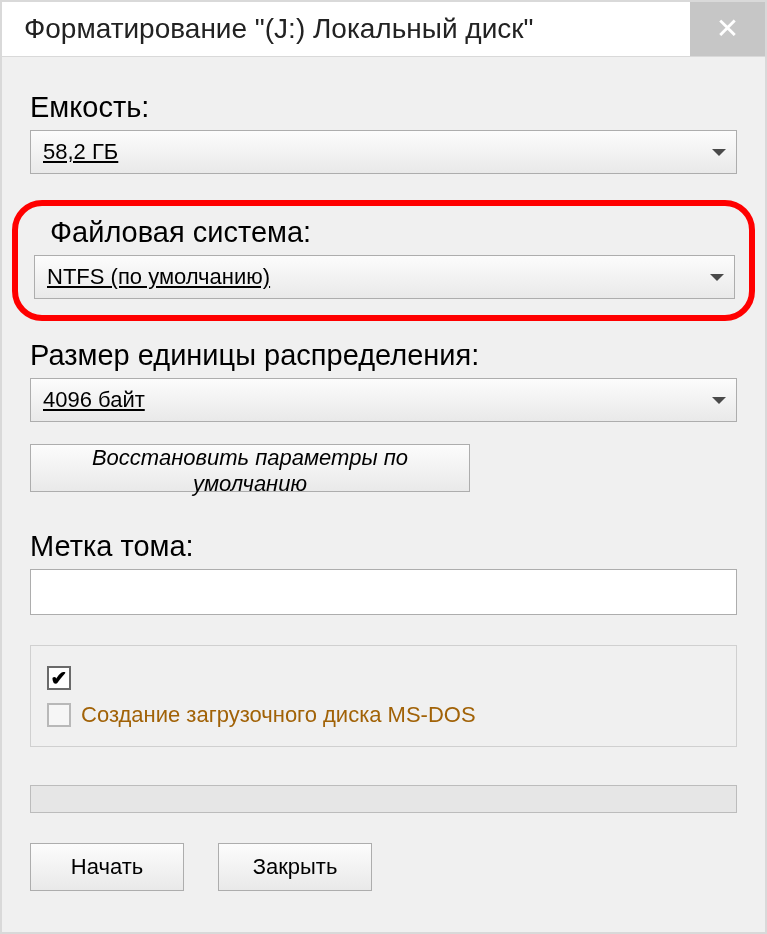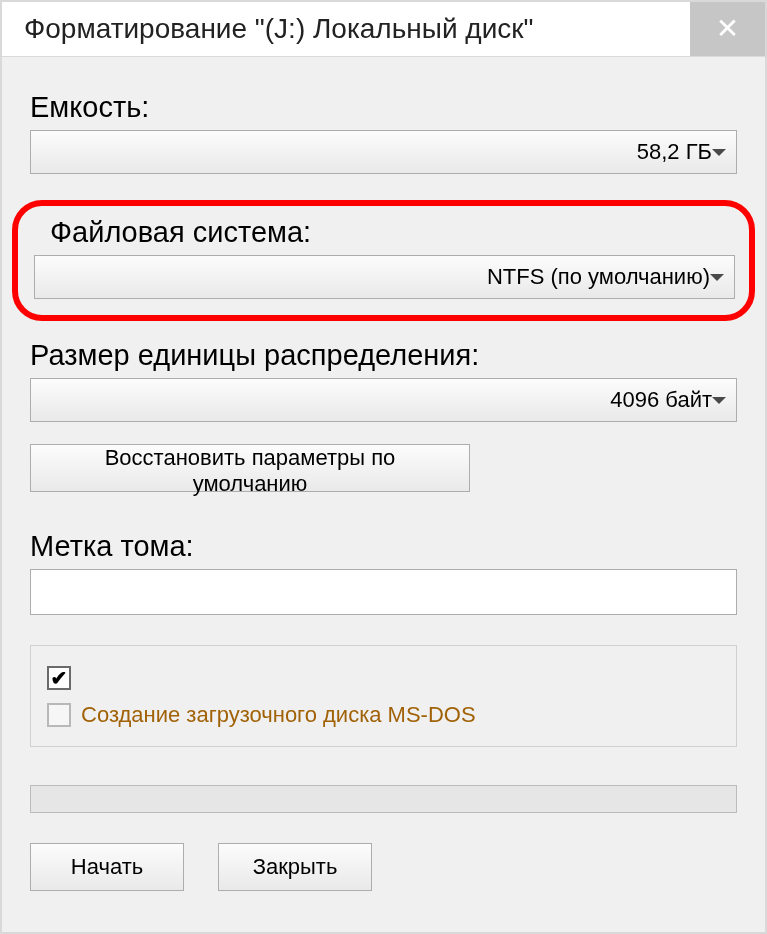--- a/index.html
+++ b/index.html
@@ -59,25 +59,26 @@
     .label {
       font-size: 29px;
       margin-bottom: 6px;
     }
     .dropdown {
       height: 44px;
       border: 1px solid #adadad;
       background: linear-gradient(#fcfcfc, #e9e9e9);
       display: flex;
       align-items: center;
-      justify-content: flex-end;
+      justify-content: space-between;
       padding: 0 10px 0 12px;
       font-size: 22px;
       color: #000;
       position: relative;
+      text-decoration: underline;
     }
     .dropdown .chev {
       width: 0; height: 0;
       border-left: 7px solid transparent;
       border-right: 7px solid transparent;
       border-top: 7px solid #4a4a4a;
     }
     .gap-sm { height: 26px; }
     .gap-md { height: 38px; }
 
@@ -95,20 +96,21 @@
       border: 1px solid #adadad;
       background: linear-gradient(#fcfcfc, #e9e9e9);
       font-size: 22px;
       font-family: inherit;
       padding: 0 22px;
       cursor: pointer;
     }
     .btn-restore {
       width: 440px;
       margin-top: 22px;
+      font-style: italic;
     }
 
     .text-input {
       height: 46px;
       border: 1px solid #adadad;
       background: #fff;
       font-size: 22px;
       padding: 0 10px;
       width: 100%;
       font-family: inherit;

